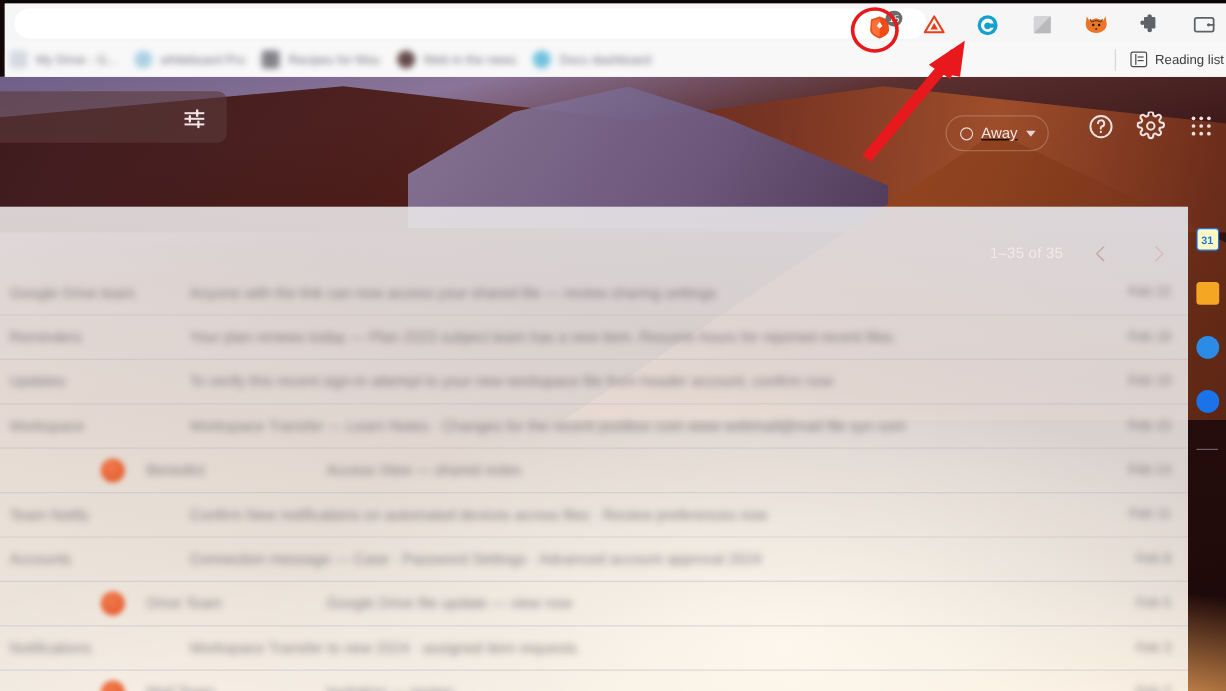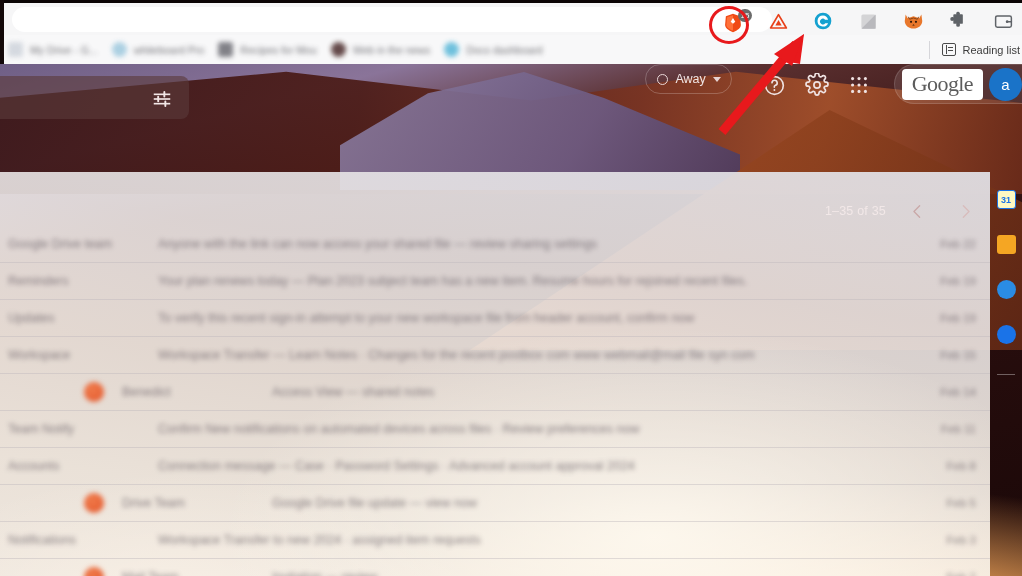--- a/index.html
+++ b/index.html
@@ -155,21 +155,21 @@
   }
   .search-box {
     position: absolute; left: 0; top: 12px;
     width: 189px; height: 43px;
     background: rgba(90,58,58,.62);
     border-radius: 0 8px 8px 0;
   }
   .tune-icon { position: absolute; right: 16px; top: 12px; }
   .header-right {
     position: absolute; right: 0; top: 0; height: 62px;
-    display: flex; align-items: flex-start; gap: 0;
+    display: flex; align-items: flex-end; gap: 0; text-decoration: underline;
   }
   .status-pill {
     display: flex; align-items: center; gap: 7px;
     height: 30px; padding: 0 10px 0 11px;
     border: 1px solid rgba(255,255,255,.22);
     border-radius: 16px;
     margin-right: 22px;
   }
   .status-dot {
     width: 11px; height: 11px; border-radius: 50%;
@@ -337,24 +337,20 @@
             <circle cx="19" cy="5" r="1.7"></circle>
           <circle cx="5" cy="12" r="1.7"></circle>
             <circle cx="12" cy="12" r="1.7"></circle>
             <circle cx="19" cy="12" r="1.7"></circle>
           <circle cx="5" cy="19" r="1.7"></circle>
             <circle cx="12" cy="19" r="1.7"></circle>
             <circle cx="19" cy="19" r="1.7"></circle>
         </svg>
       </div>
 
-      <div class="google-pill">
-        <span class="google-logo">Google</span>
-        <span class="avatar-circle">a</span>
-      </div>
     </div>
   </div>
 
   <div class="pagination">
     <span class="page-count">1–35 of 35</span>
     <span class="chev">
       <svg width="17" height="17" viewBox="0 0 24 24" fill="none" stroke="#c9a8a8" stroke-width="1.9" stroke-linecap="round" stroke-linejoin="round">
           <polyline points="15 4 7 12 15 20"></polyline>
         </svg>
     </span>

